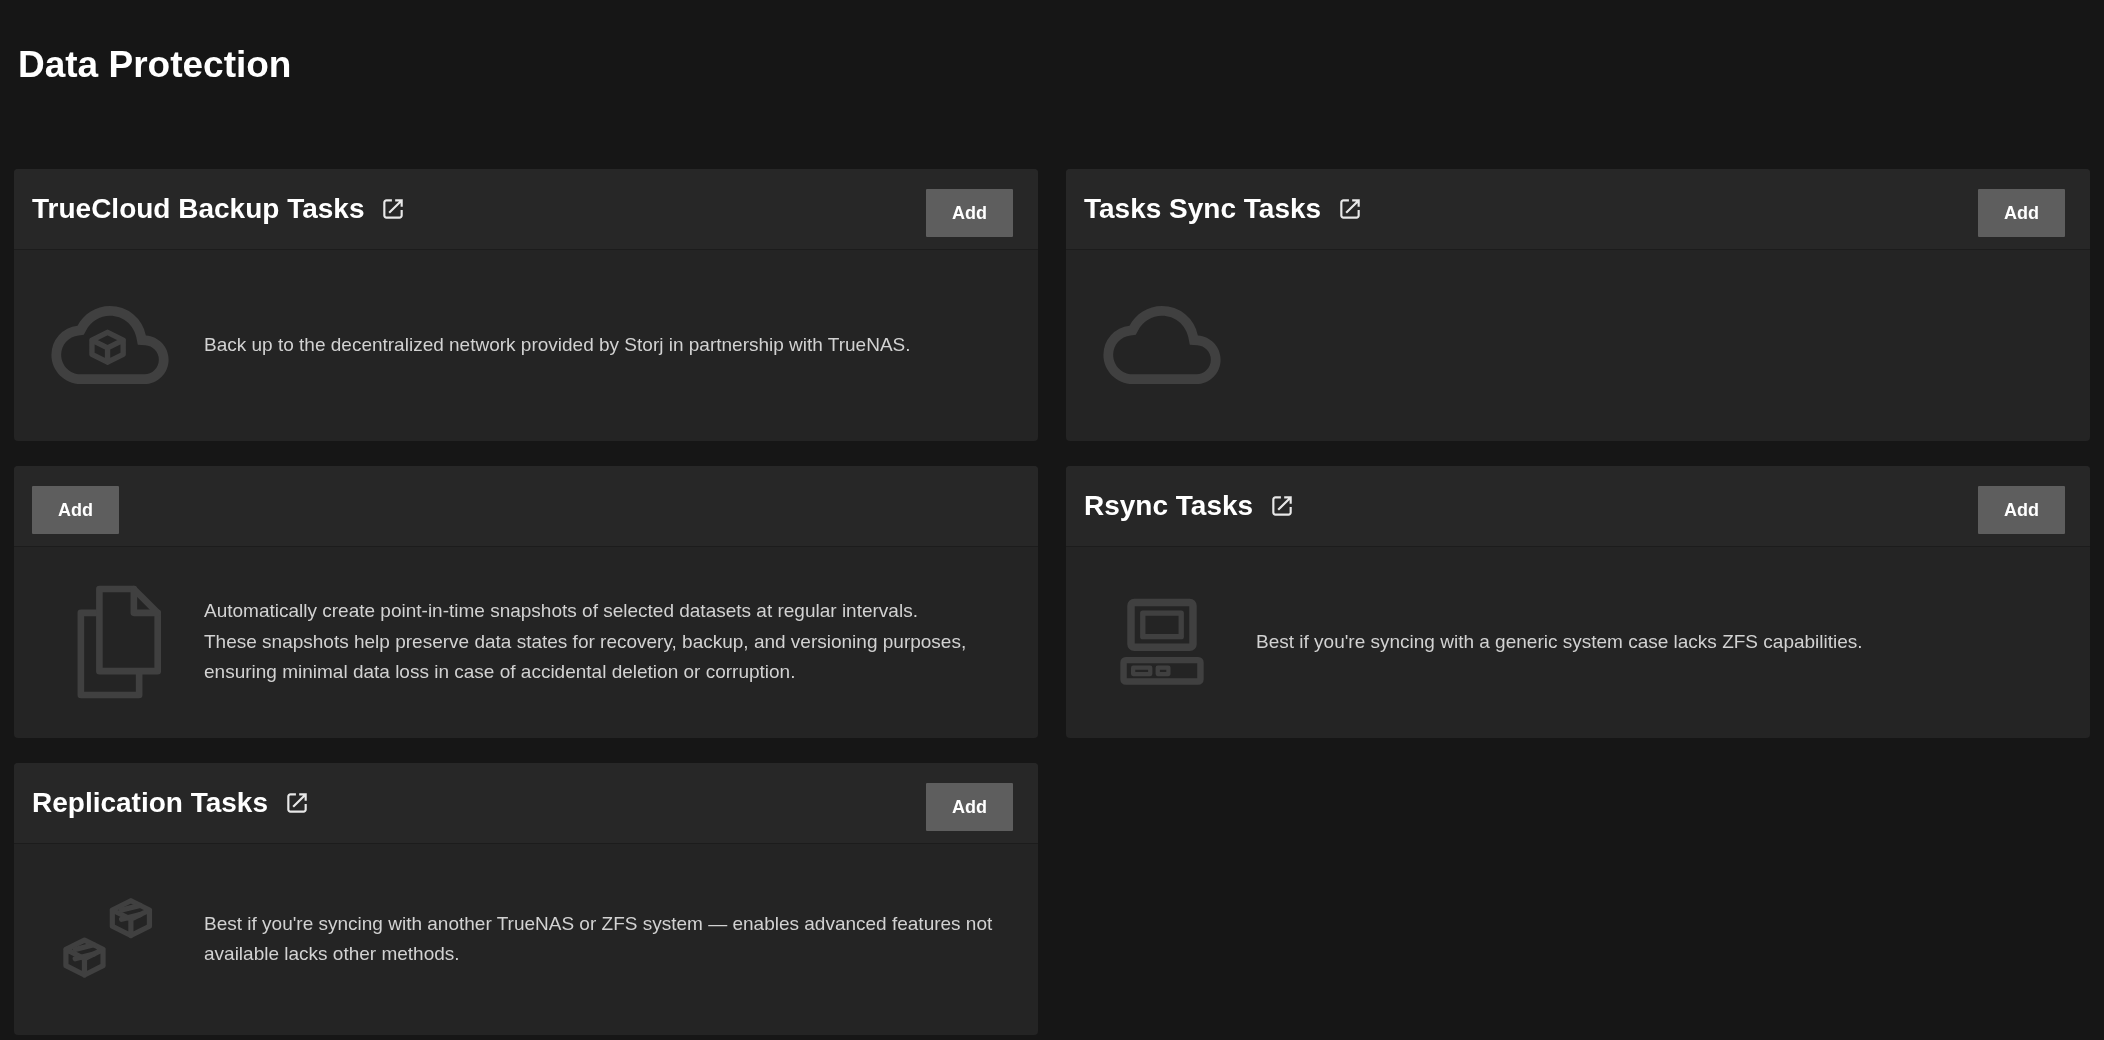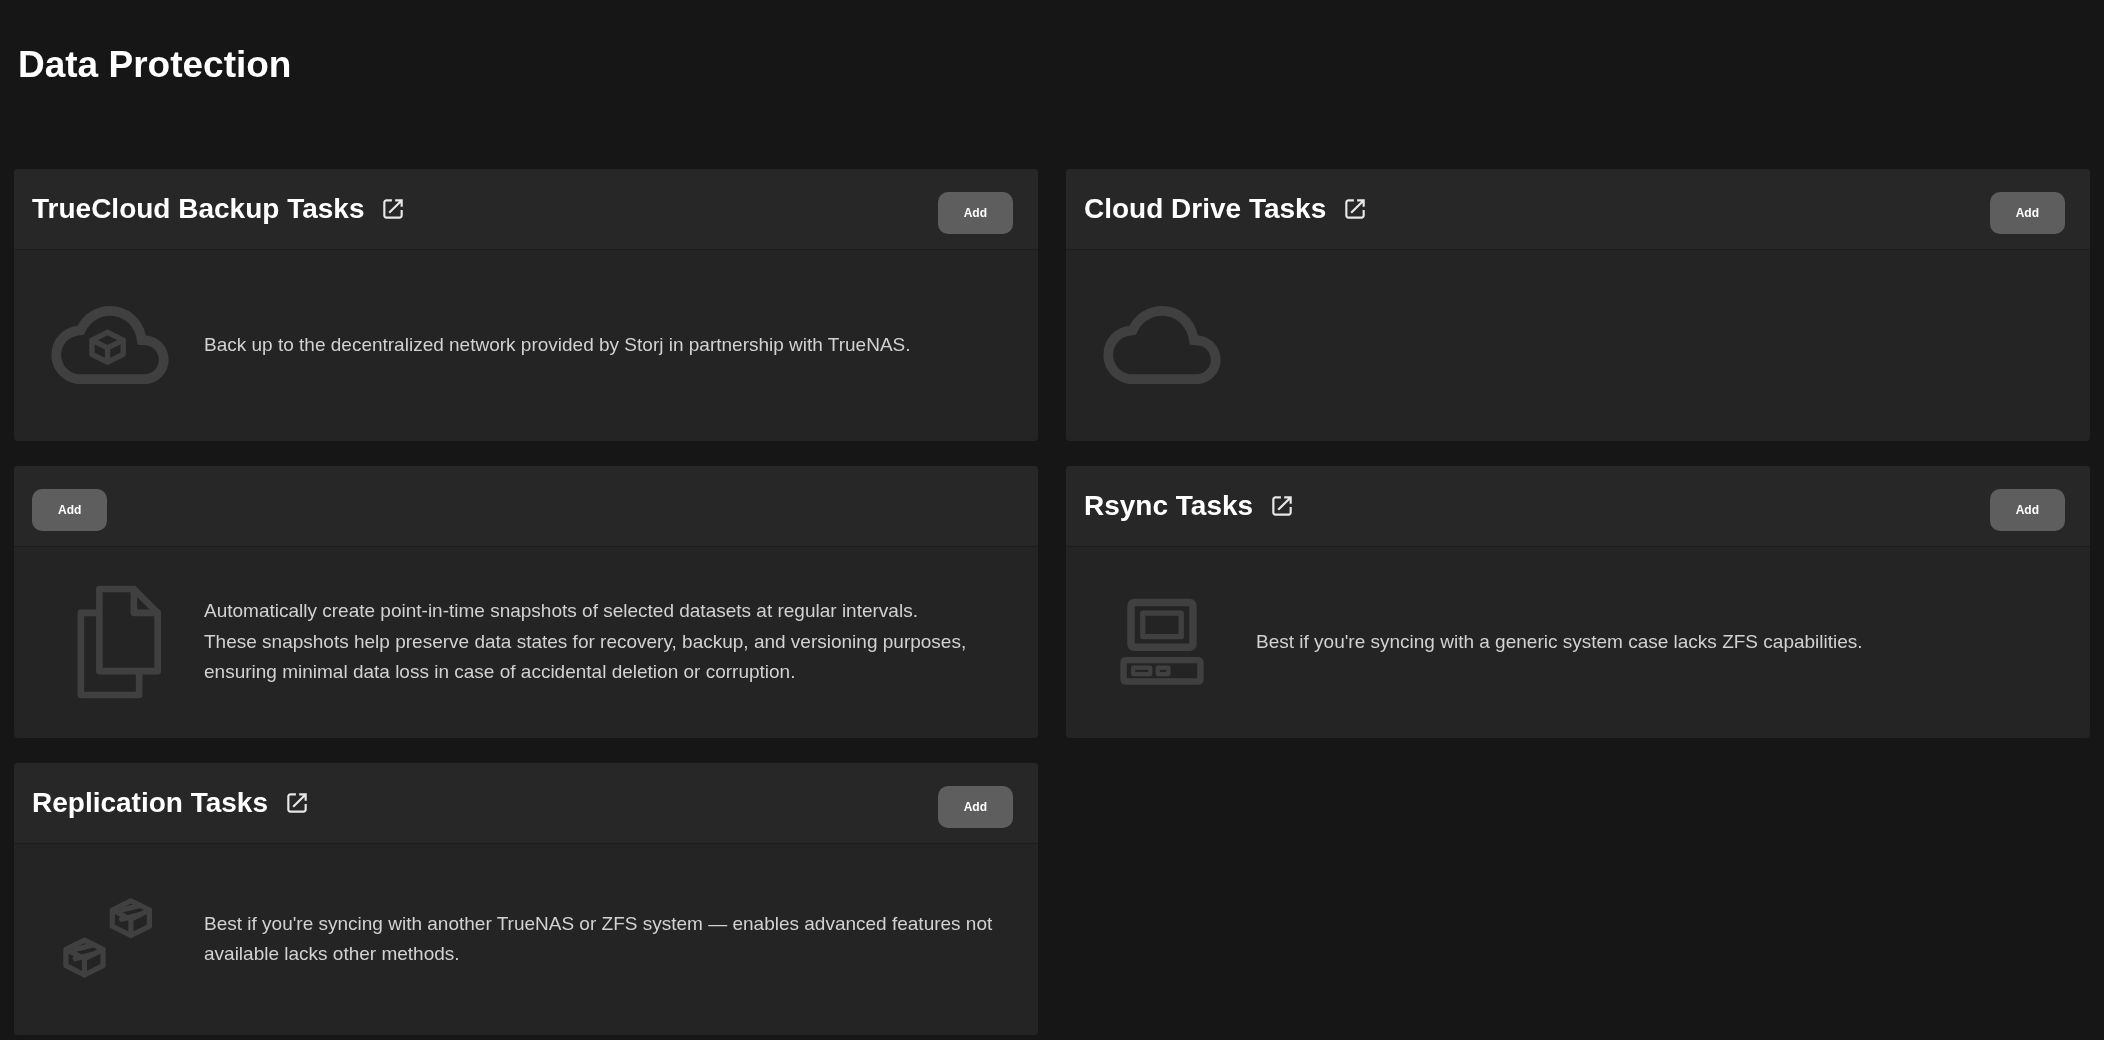--- a/index.html
+++ b/index.html
@@ -66,25 +66,25 @@
     color:var(--title-text);
     white-space:nowrap;
   }
   .ext-icon{display:flex;align-items:center;}
   .ext-icon svg{width:26px;height:26px;fill:#e8e8e8;}
   .add-btn{
     background:var(--button);
     color:#ffffff;
     font-family:inherit;
     font-weight:bold;
-    font-size:12px;
+    font-size:18px;
     line-height:1;
     padding:15px 26px;
     border:none;
-    border-radius:10px;
+    border-radius:1px;
     cursor:pointer;
     margin-top:8px;
   }
   .card-body{
     display:flex;
     align-items:center;
     gap:32px;
     padding:20px 34px;
     min-height:191px;
     flex:1;
@@ -138,21 +138,21 @@
         </div>
         <div class="desc">
           <p>Back up to the decentralized network provided by Storj in partnership with TrueNAS.</p>
         </div>
       </div>
     </section>
 
     <section class="card">
       <header class="card-header">
         <a class="card-title-link">
-          <span class="card-title">Cloud Drive Tasks</span>
+          <span class="card-title">Tasks Sync Tasks</span>
           <span class="ext-icon">
             <svg viewBox="0 0 24 24">
                 <path d="M18 19H6c-.55 0-1-.45-1-1V6c0-.55.45-1 1-1h5V3H6c-1.66 0-3 1.34-3 3v12c0 1.66 1.34 3 3 3h12c1.66 0 3-1.34 3-3v-5h-2v5c0 .55-.45 1-1 1zM14 3v2h3.59l-9.83 9.83 1.41 1.41L19 6.41V10h2V3h-7z"></path>
               </svg>
           </span>
         </a>
         <button class="add-btn">Add</button>
       </header>
       <div class="card-body">
         <div class="icon-box">

